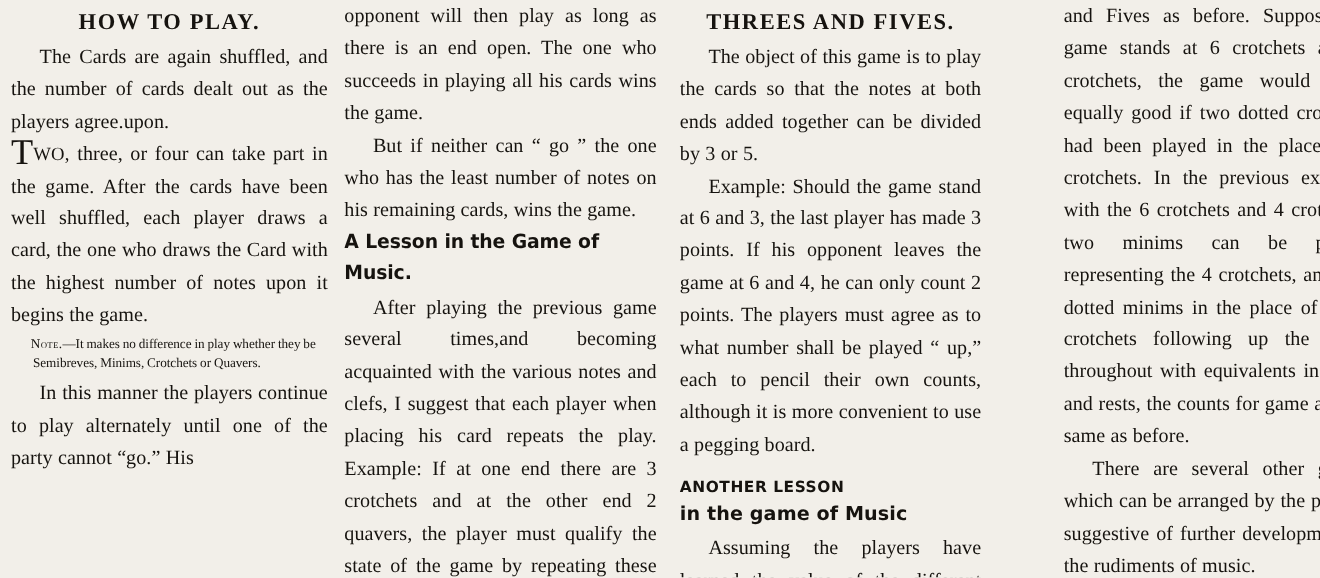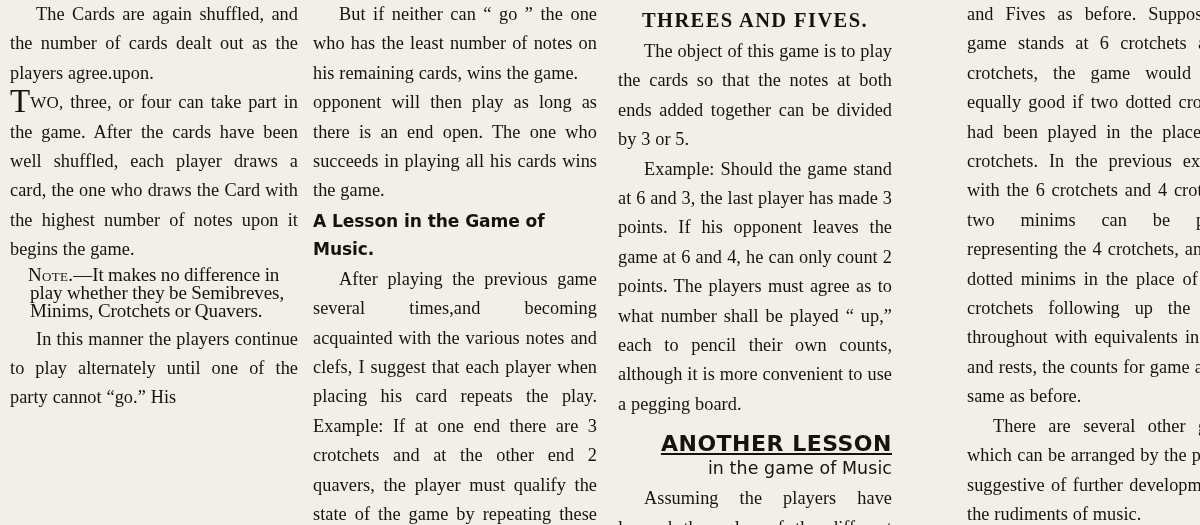--- a/index.html
+++ b/index.html
@@ -72,34 +72,33 @@
     text-align: left;
     padding-top: 3px;
     padding-bottom: 2px;
     transform: scaleY(1.04);
     transform-origin: left bottom;
   }
   h2.head-sans-c {
     margin: 0;
     font-family: "DejaVu Sans", "Liberation Sans", sans-serif;
     font-weight: bold;
-    font-size: 22px;
+    font-size: 14px;
     line-height: 25px;
-    text-align: right;
+    text-align: left;
     letter-spacing: 0.5px;
     padding-top: 12px;
-    text-decoration: underline;
   }
   h2.head-sans-c2 {
     margin: 0;
     font-family: "DejaVu Sans", "Liberation Sans", sans-serif;
-    font-weight: normal;
+    font-weight: bold;
     font-size: 17.4px;
     line-height: 25px;
-    text-align: right;
+    text-align: left;
     letter-spacing: 0.1px;
     padding-bottom: 3px;
   }
 
   
   .initial-line {
     position: relative;
   }
   .dropcap {
     font-size: 33px;
@@ -129,21 +128,21 @@
     padding: 0 1px 1px 1px;
   }
   .frac .den {
     display: block;
     padding: 1px 1px 0 1px;
   }
 
   
   .note {
     margin: 0;
-    font-size: 19px;
+    font-size: 12px;
     line-height: 18.3px;
     text-align: left;
     padding-left: 20px;
     text-indent: -2px;
     letter-spacing: -0.05px;
     word-spacing: -0.3px;
     padding-top: 1px;
     padding-bottom: 4px;
   }
   .note .nlabel {
@@ -151,40 +150,41 @@
     letter-spacing: 0.3px;
   }
 </style>
 </head>
 <body>
 
 <div class="page">
 
   <div class="col col-1">
 
+    <h2 class="head-serif">HOW TO PLAY.</h2>
 
     <p class="body indent">The Cards are again shuffled, and the number of cards dealt out as the players agree.upon.</p>
 
     <p class="body noindent initial-line">
       <span class="dropcap">T</span><span class="smallcaps-run">WO,</span><span> three, or four can take part in the game. After the cards have been well shuffled, each player draws a card, the one who draws the Card with the highest number of notes upon it begins the game.</span>
     </p>
 
 
     <p class="note">
       <span class="nlabel">Note.</span><span>—It makes no difference in play whether they be Semibreves, Minims, Crotchets or Quavers.</span>
     </p>
 
     <p class="body indent">In this manner the players continue to play alternately until one of the party cannot “go.” His</p>
   </div>
 
   <div class="col col-2">
 
+    <p class="body noindent">opponent will then play as long as there is an end open. The one who succeeds in playing all his cards wins the game.</p>
+
     <p class="body indent">But if neither can “ go ” the one who has the least number of notes on his remaining cards, wins the game.</p>
-
-    <p class="body noindent">opponent will then play as long as there is an end open. The one who succeeds in playing all his cards wins the game.</p>
 
     <h2 class="head-sans">A Lesson in the Game of Music.</h2>
 
     <p class="body indent">After playing the previous game several times,and becoming acquainted with the various notes and clefs, I suggest that each player when placing his card repeats the play. Example: If at one end there are 3 crotchets and at the other end 2 quavers, the player must qualify the state of the game by repeating these notes. If in error the party engaged must correct him or her, and in this manner the game proceeds.</p>
   </div>
 
   <div class="col col-3">
 
     <h2 class="head-serif">THREES AND FIVES.</h2>
 

